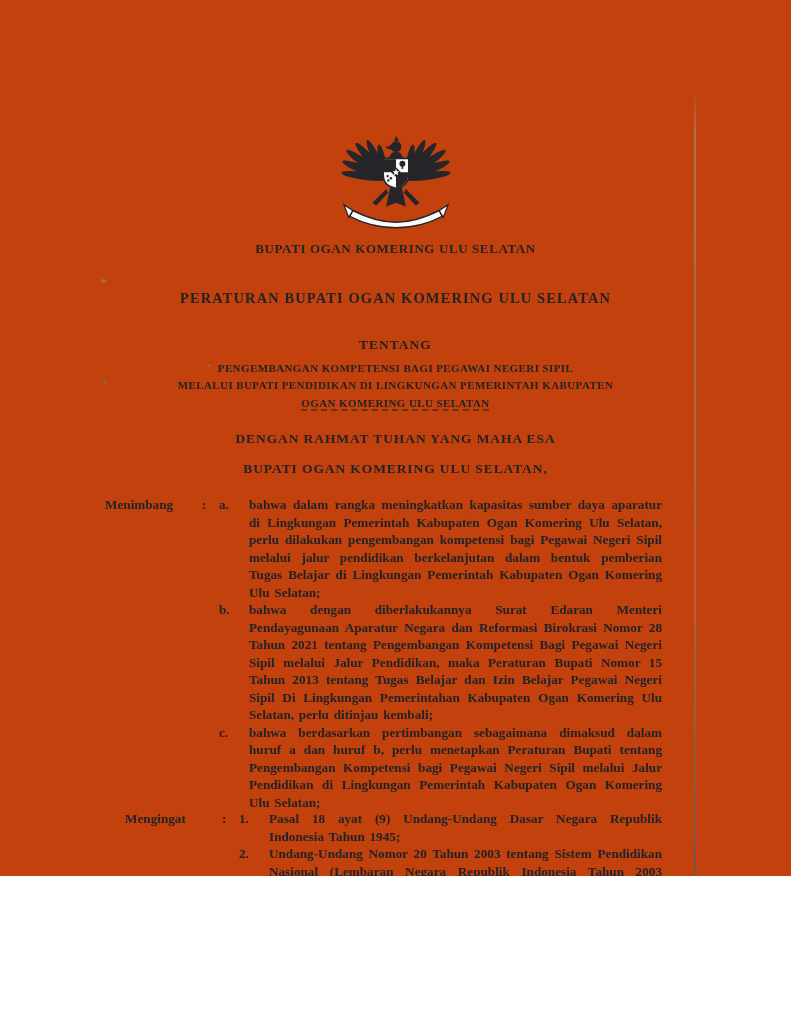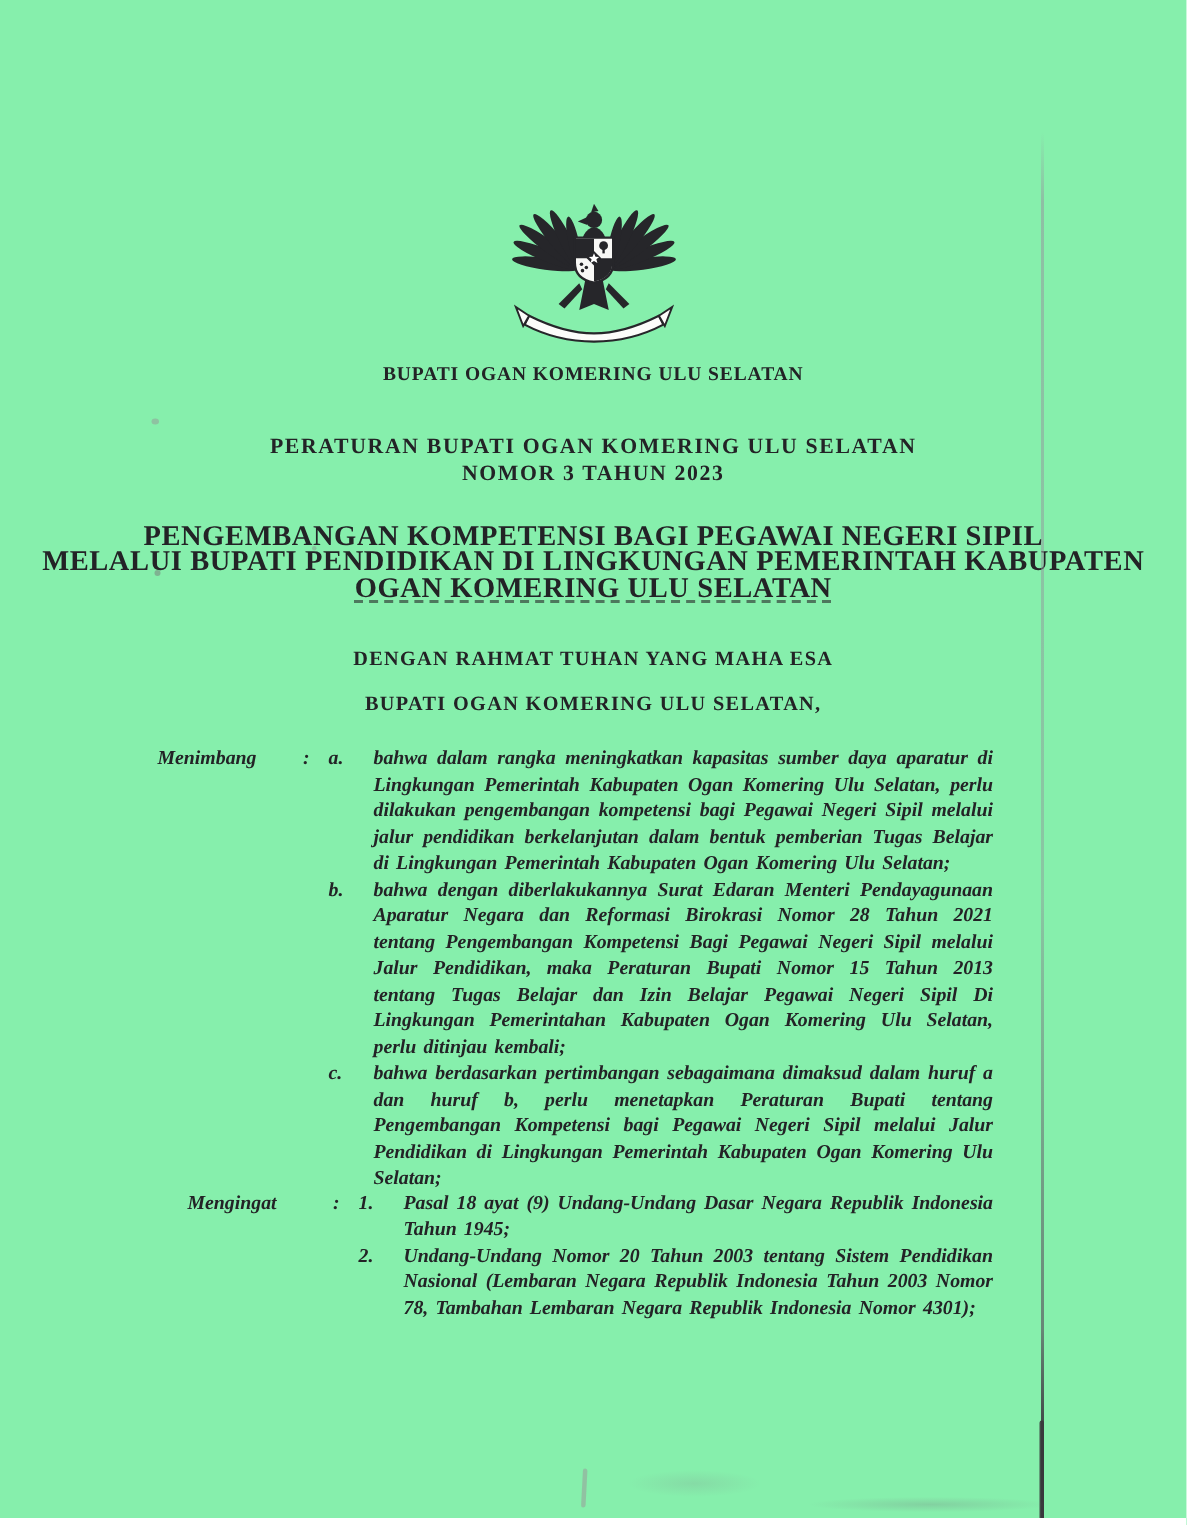--- a/index.html
+++ b/index.html
@@ -1,39 +1,39 @@
 <!DOCTYPE html>
 <html><head>
 <meta charset="utf-8">
 <style>
   html,body { margin:0; padding:0; background:#ffffff; }
   .page {
-    position:relative; width:791px; height:1012px; margin:0 auto;
-    background:#86efac; overflow:hidden;
+    position:relative; width:791px; height:876px; margin:0 auto;
+    background:#c2410c; overflow:hidden;
     font-family:"Liberation Serif","DejaVu Serif",serif;
     color:#232326;
   }
   .center { position:absolute; left:0; width:100%; text-align:center; font-weight:700; }
   .emblem { position:absolute; top:131px; left:50%; transform:translateX(-50%); }
   .h-issuer   { top:240px; font-size:13px;   letter-spacing:.6px; line-height:17.5px; }
   .h-reg      { top:290px; font-size:14.5px; letter-spacing:1.1px; line-height:17.5px; }
   .h-tentang  { top:337px; font-size:13.5px; letter-spacing:1px; }
-  .h-subject  { top:349px; font-size:19px; letter-spacing:.4px; line-height:17.3px; }
+  .h-subject  { top:360px; font-size:11px; letter-spacing:.4px; line-height:17.3px; }
   .h-invoc    { top:431px; font-size:13.5px; letter-spacing:.9px;font-family:Liberation Serif, serif; }
   .h-auth     { top:461px; font-size:13.5px; letter-spacing:.9px; }
   .u-dotted span {
     text-decoration:underline dashed rgba(40,40,40,.6);
     text-underline-offset:3px; text-decoration-thickness:1.5px;
   }
   .clauses {
     position:absolute; top:496px; left:105px; width:557px;
     font-size:13.2px; font-weight:600; line-height:17.5px;
     word-spacing:1.5px;
   }
-  .clause-row { display:flex; align-items:flex-start;font-style:italic; }
+  .clause-row { display:flex; align-items:flex-start; }
   .clause-row + .clause-row { margin-top:-1px;margin-left:20px; }
   .clause-label { width:97px; flex:none; }
   .clause-colon { width:17px; flex:none; }
   .clause-items { flex:1; }
   .clause-item  { display:flex; }
   .clause-item .marker { width:30px; flex:none; }
   .clause-item .text   { flex:1; text-align:justify; }
   
   .artifact { position:absolute; pointer-events:none; }
   .edge-line { left:694px; top:88px; width:1.5px; height:928px;
@@ -109,23 +109,23 @@
       <path d="M104,80 L113,74 L108,87 Z" fill="#fcfcfa" stroke="#26262a" stroke-width="1.3"></path>
     </svg>
   </div>
 
   <div class="center h-issuer">
     <div>BUPATI OGAN KOMERING ULU SELATAN</div>
   </div>
 
   <div class="center h-reg">
     <div>PERATURAN BUPATI OGAN KOMERING ULU SELATAN</div>
-    <div>NOMOR 3 TAHUN 2023</div>
   </div>
 
+  <div class="center h-tentang">TENTANG</div>
 
   <div class="center h-subject">
     <div>PENGEMBANGAN KOMPETENSI BAGI PEGAWAI NEGERI SIPIL</div>
     <div>MELALUI BUPATI PENDIDIKAN DI LINGKUNGAN PEMERINTAH KABUPATEN</div>
     <div class="u-dotted"><span>OGAN KOMERING ULU SELATAN</span></div>
   </div>
 
   <div class="center h-invoc">DENGAN RAHMAT TUHAN YANG MAHA ESA</div>
   <div class="center h-auth">BUPATI OGAN KOMERING ULU SELATAN,</div>
 

